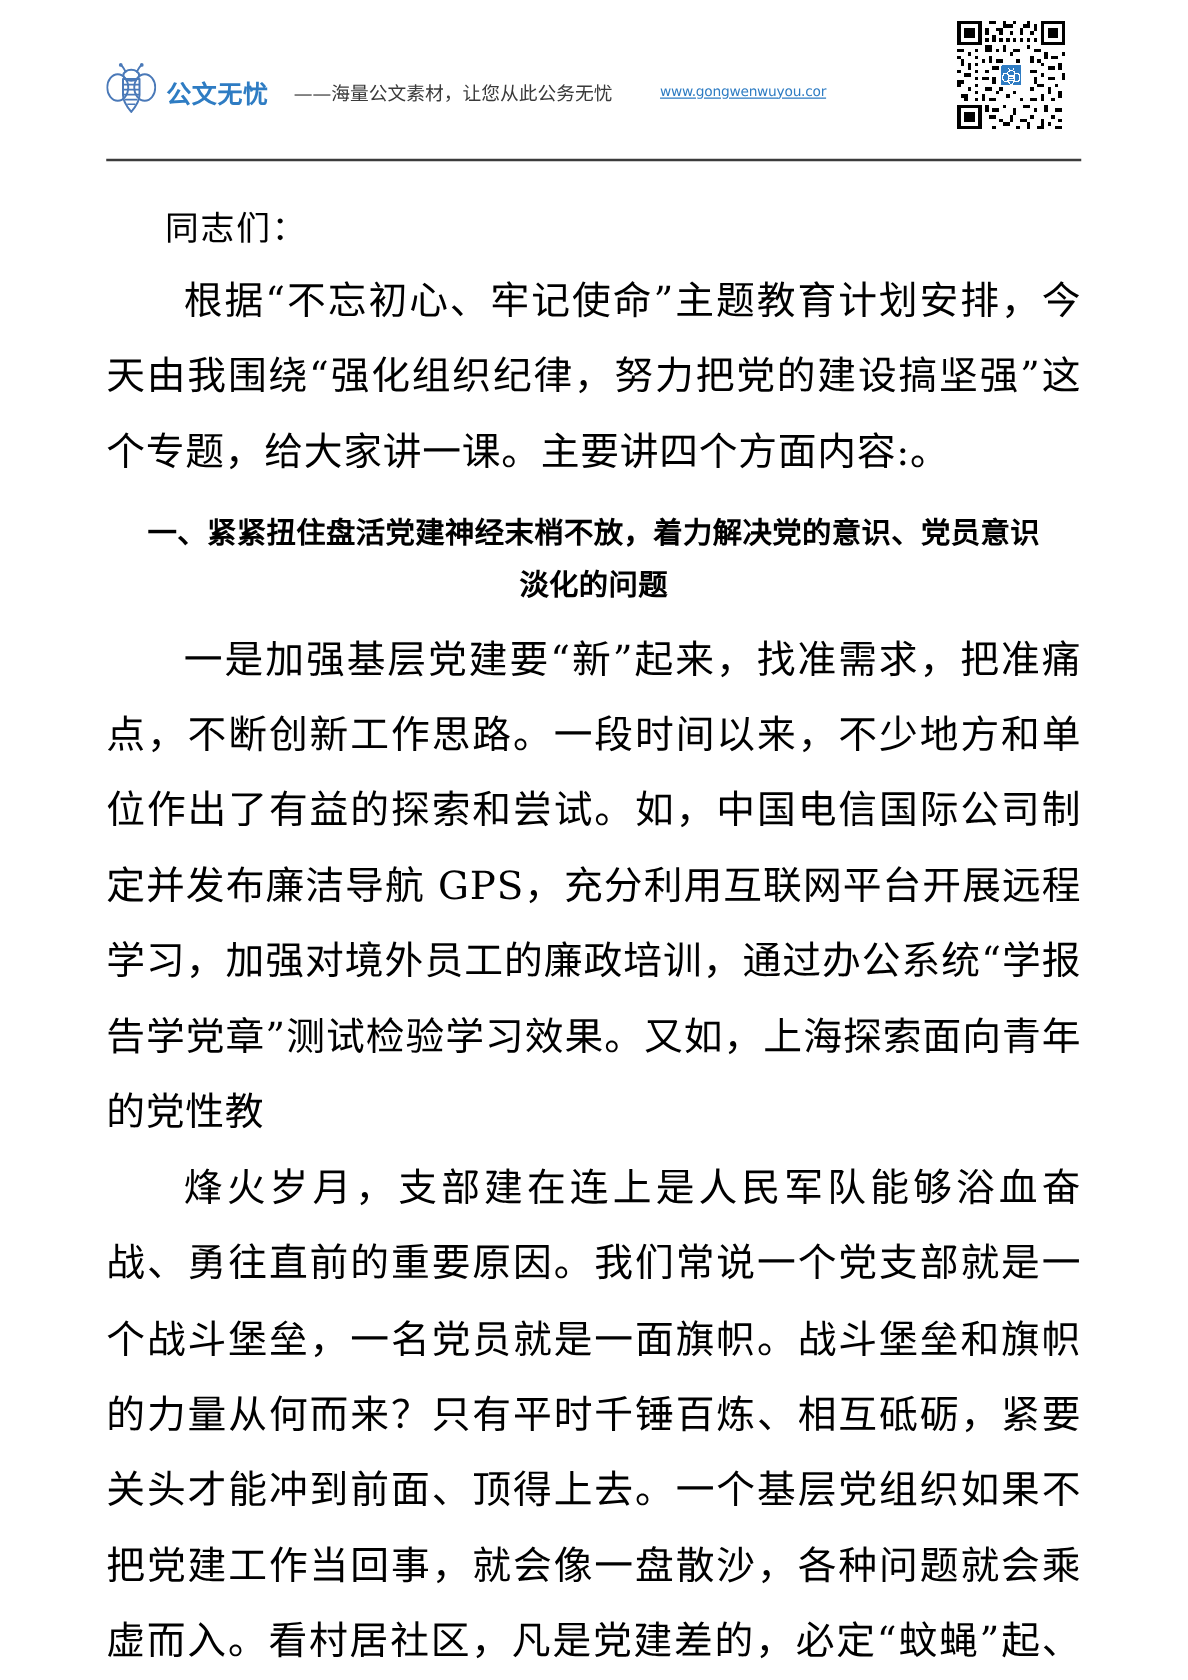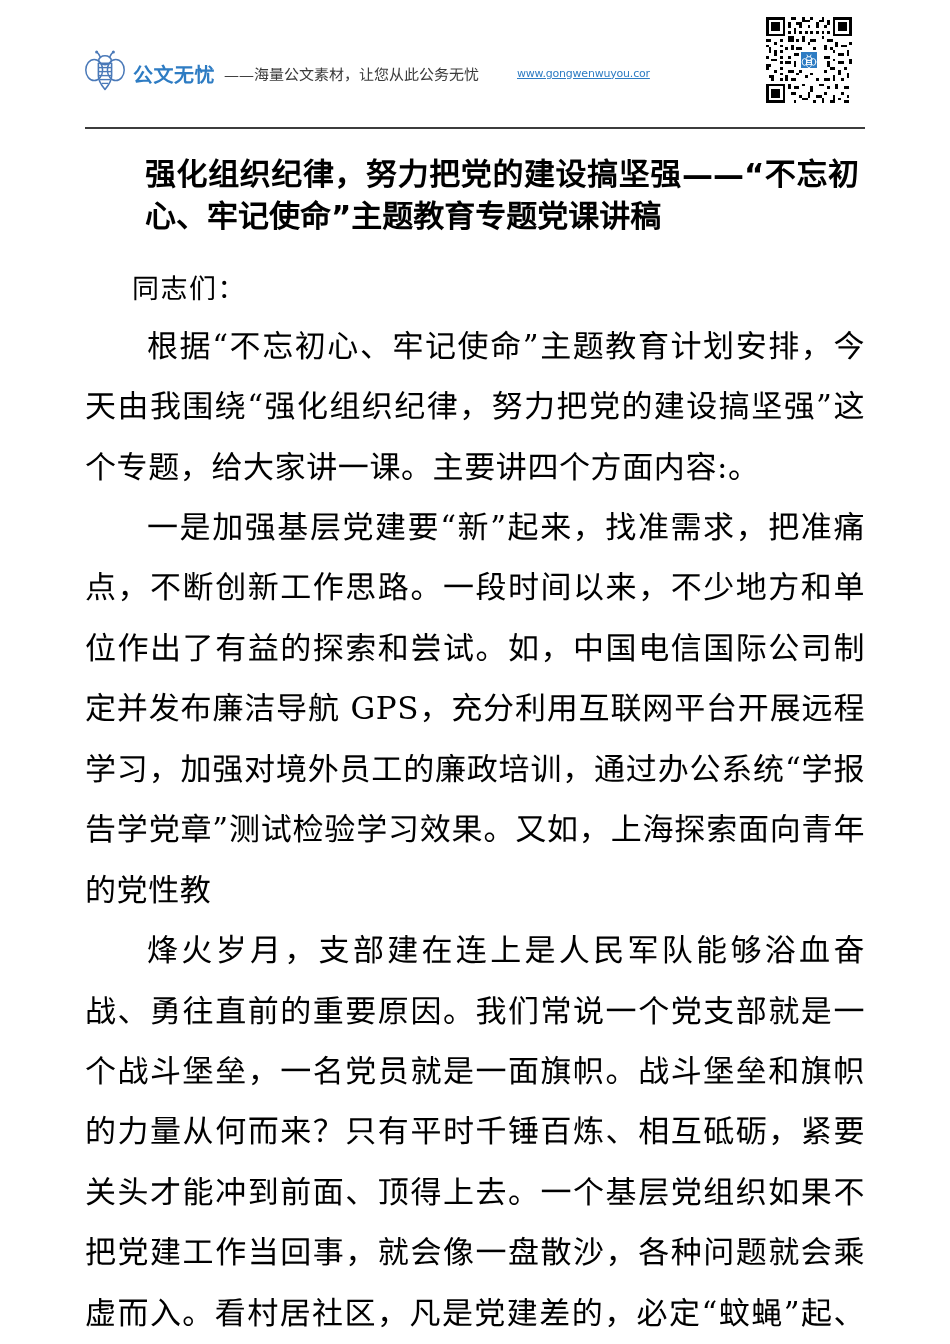--- a/index.html
+++ b/index.html
@@ -54,21 +54,21 @@
     font-weight: 700;
     color: #2E7CC3;
     letter-spacing: 0.5px;
     white-space: nowrap;
   }
   .brand-tagline {
     font-family: "DejaVu Serif", "Liberation Serif", serif;
     font-size: 15px;
     color: #3a3a3a;
     white-space: nowrap;
-    margin-left: 1px;
+    margin-left: 12px;
   }
   .brand-url {
     font-family: "DejaVu Sans", "Liberation Sans", sans-serif;
     font-size: 11px;
     color: #2E7CC3;
     text-decoration: underline;
     white-space: nowrap;
     margin-left: 30px;
     letter-spacing: -0.2px;
   }
@@ -335,26 +335,29 @@
           <path d="M16.9 15.3 L17.2 14.7"></path>
         </g>
       </svg>
     </div>
 
     <div class="header-rule"></div>
   </div>
 
   <div class="doc">
 
-    <h1 class="doc-title">强化组织纪律，努力把党的建设搞坚强——“不忘初心、牢记使命”主题教育专题党课讲稿</h1>
 
     <div class="salutation">同志们：</div>
 
     <p class="body-para">根据“不忘初心、牢记使命”主题教育计划安排，今天由我围绕“强化组织纪律，努力把党的建设搞坚强”这个专题，给大家讲一课。主要讲四个方面内容:。</p>
 
+    <div class="section-heading">
+      <span class="sh-line1">一、紧紧扭住盘活党建神经末梢不放，着力解决党的意识、党员意识</span>
+      <span class="sh-line2">淡化的问题</span>
+    </div>
 
     <p class="body-para">一是加强基层党建要“新”起来，找准需求，把准痛点，不断创新工作思路。一段时间以来，不少地方和单位作出了有益的探索和尝试。如，中国电信国际公司制定并发布廉洁导航 GPS，充分利用互联网平台开展远程学习，加强对境外员工的廉政培训，通过办公系统“学报告学党章”测试检验学习效果。又如，上海探索面向青年的党性教</p>
 
     <p class="body-para">烽火岁月，支部建在连上是人民军队能够浴血奋战、勇往直前的重要原因。我们常说一个党支部就是一个战斗堡垒，一名党员就是一面旗帜。战斗堡垒和旗帜的力量从何而来？只有平时千锤百炼、相互砥砺，紧要关头才能冲到前面、顶得上去。一个基层党组织如果不把党建工作当回事，就会像一盘散沙，各种问题就会乘虚而入。看村居社区，凡是党建差的，必定“蚊蝇”起、民声怨；看国有企业，凡是党建差的，利益输送、权力腐败等问题就会潜滋暗长，经济效益也好不到哪里去。不久前，中共中央印发《中国共产dang支部工作条例（试行)》，就是要求把党支部建设放在更加突出的位置，加强党支部标准化、规范化建设，不断提高党支部建设质量。</p>
 
   </div>
 
 </div>
 
 </body></html>

